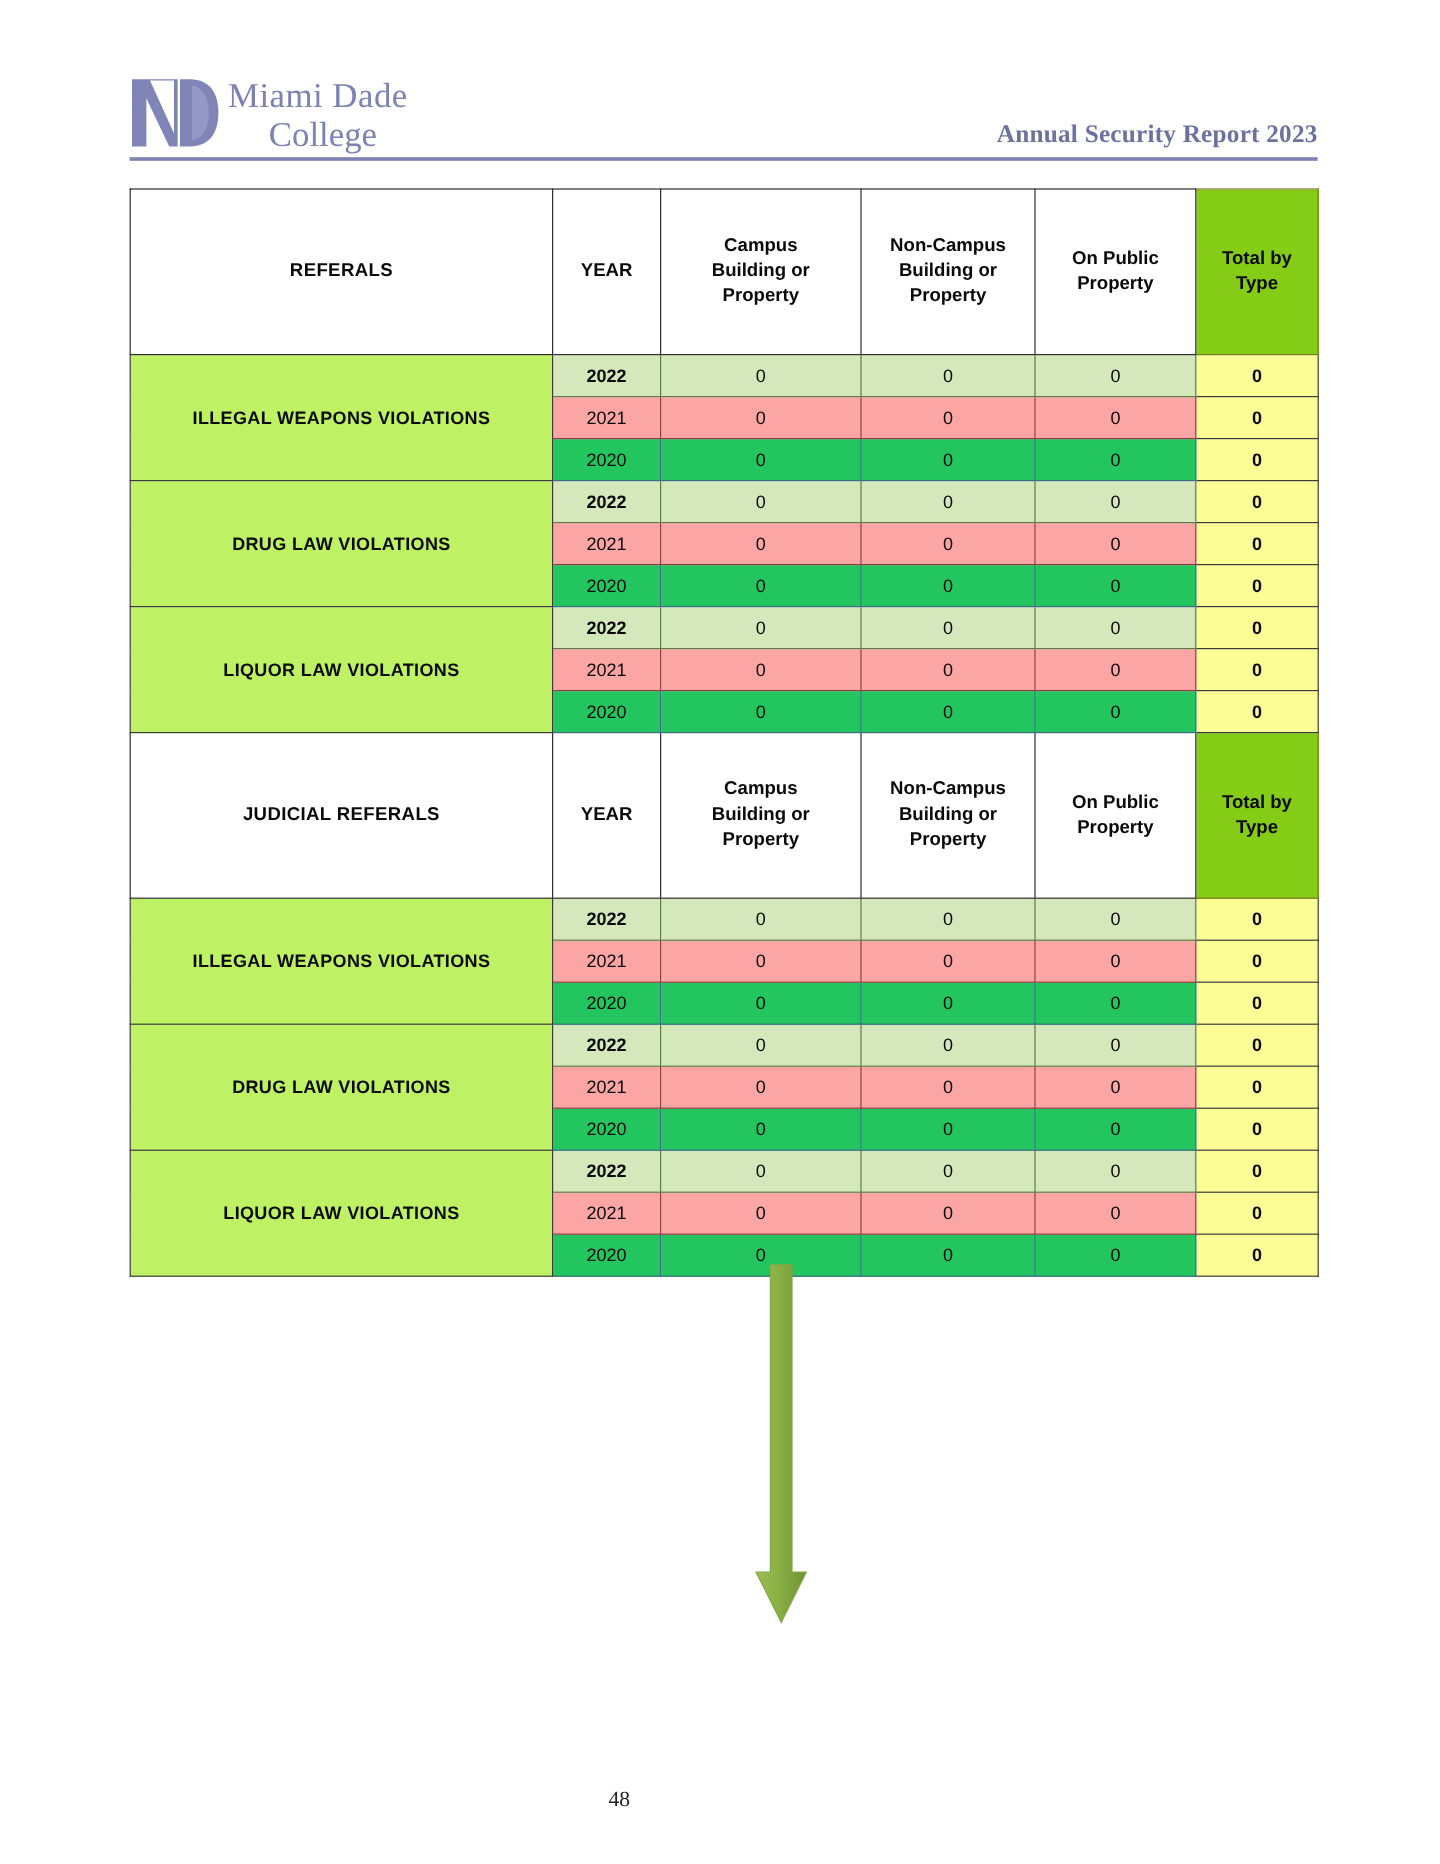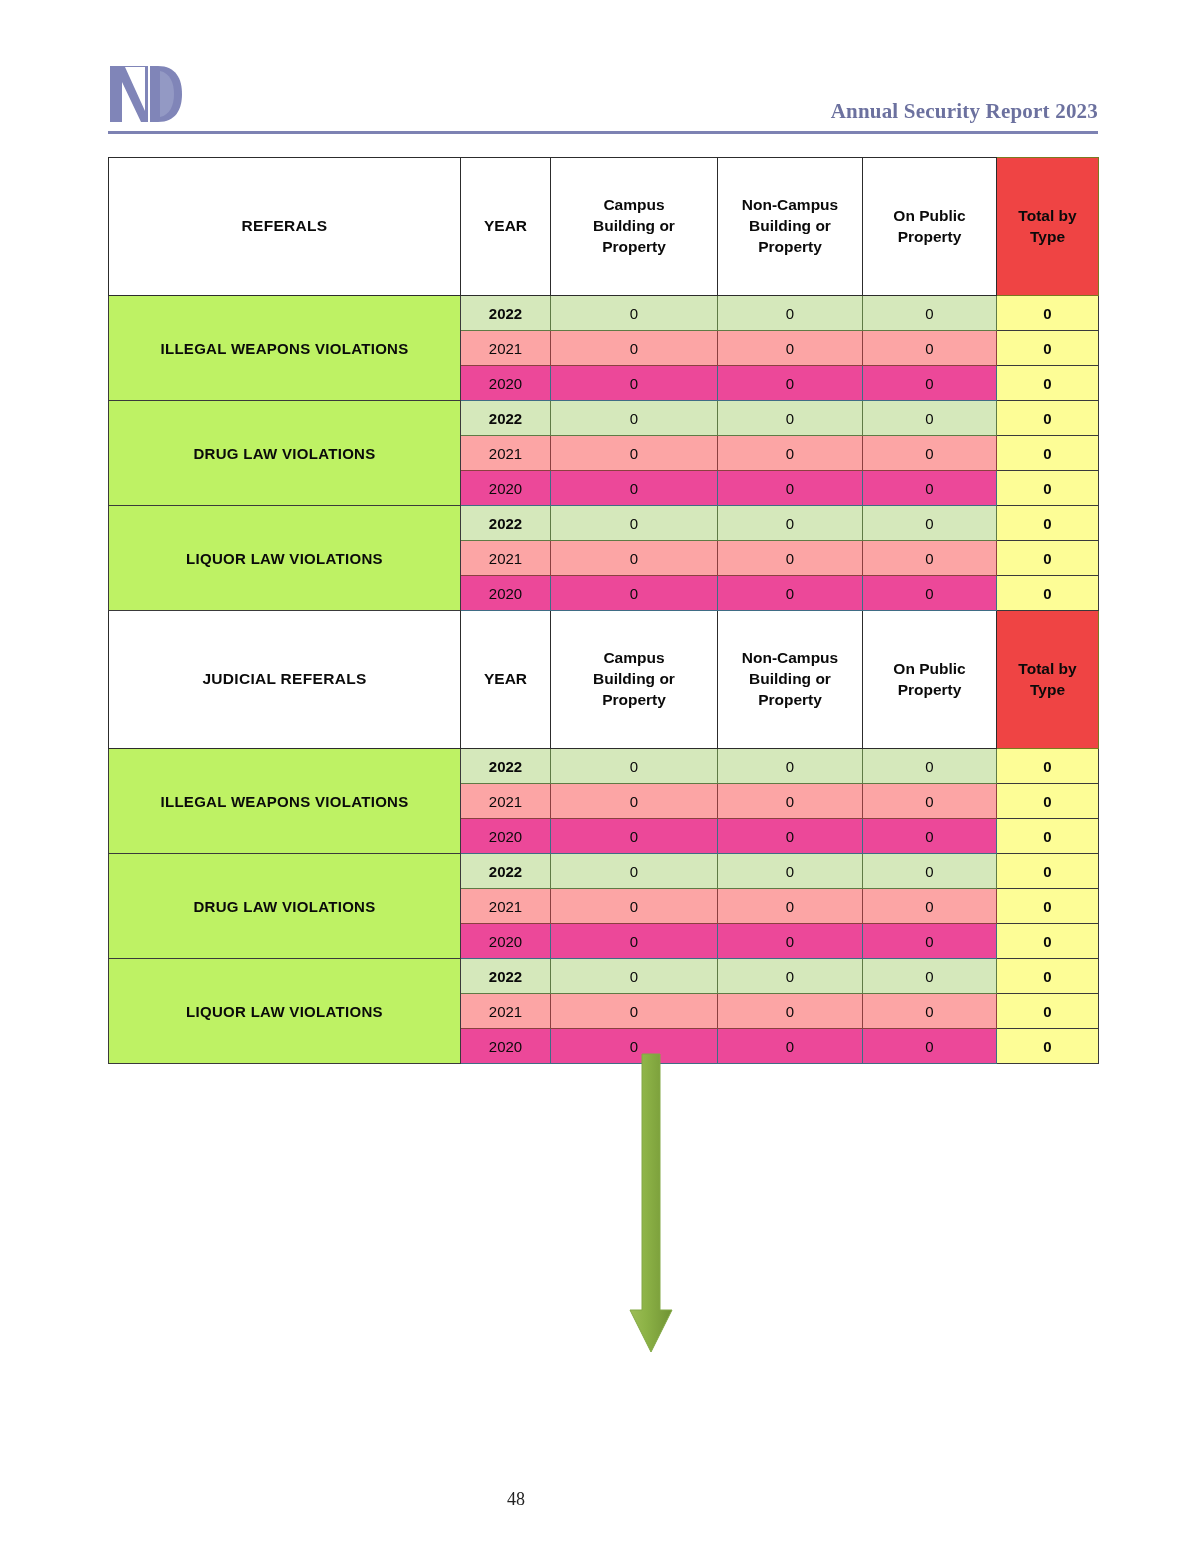--- a/index.html
+++ b/index.html
@@ -105,38 +105,38 @@
     background: #ffffff;
     font-weight: bold;
     font-size: 15.5px;
     line-height: 1.35;
     border: 1px solid #2c2c2c;
   }
   tr.hdr td.label-head {
     letter-spacing: .3px;
   }
   tr.hdr td.total-head {
-    background: #ef4444;
+    background: #84cc16;
     border-color: #7a7a20;
   }
 
   
   td.cat-label {
     background: #bef264;
     font-weight: bold;
     font-size: 15.5px;
     letter-spacing: .3px;
     border-color: #2c2c2c;
   }
 
   
   tr.data td { height: 34px; }
   tr.y2022 td.v { background: #d5e8bb; border-color: #5f7a45; }
   tr.y2021 td.v { background: #fca5a5; border-color: #8b4040; }
-  tr.y2020 td.v { background: #ec4899; border-color: #3f6d85; }
+  tr.y2020 td.v { background: #22c55e; border-color: #3f6d85; }
 
   td.year-cell { font-size: 15.5px; margin-left: 47px; }
   tr.y2022 td.year-cell { font-weight: bold; }
 
   td.total-cell {
     background: #fdfd96;
     font-weight: bold;
     border-color: #7a7a20;
   }
 
@@ -166,20 +166,24 @@
 
 <div class="page-header">
 
   <div class="logo-wrap">
     <svg class="logo-mark" viewBox="0 0 76 60">
       <path d="M2 2 L2 58 L14 58 L14 18 L33 58 L40 58 L40 2 Z" fill="#8085b8"></path>
       <path d="M42 2 L42 58 L50 58 C68 58 74 45 74 30 C74 15 68 2 50 2 Z" fill="#8085b8"></path>
       <path d="M17 3 L37 47 L37 3 Z" fill="#ffffff"></path>
       <path d="M52 7 L52 53 C62 51 66 41 66 30 C66 19 62 9 52 7 Z" fill="#9399c4"></path>
     </svg>
+    <div class="logo-text">
+      <span class="l1">Miami Dade</span>
+      <span class="l2">College</span>
+    </div>
   </div>
 
   <div class="report-title">Annual Security Report 2023</div>
 </div>
 <div class="header-rule"></div>
 
 <table class="crime-table">
   <colgroup>
     <col class="c-label">
       <col class="c-year">

